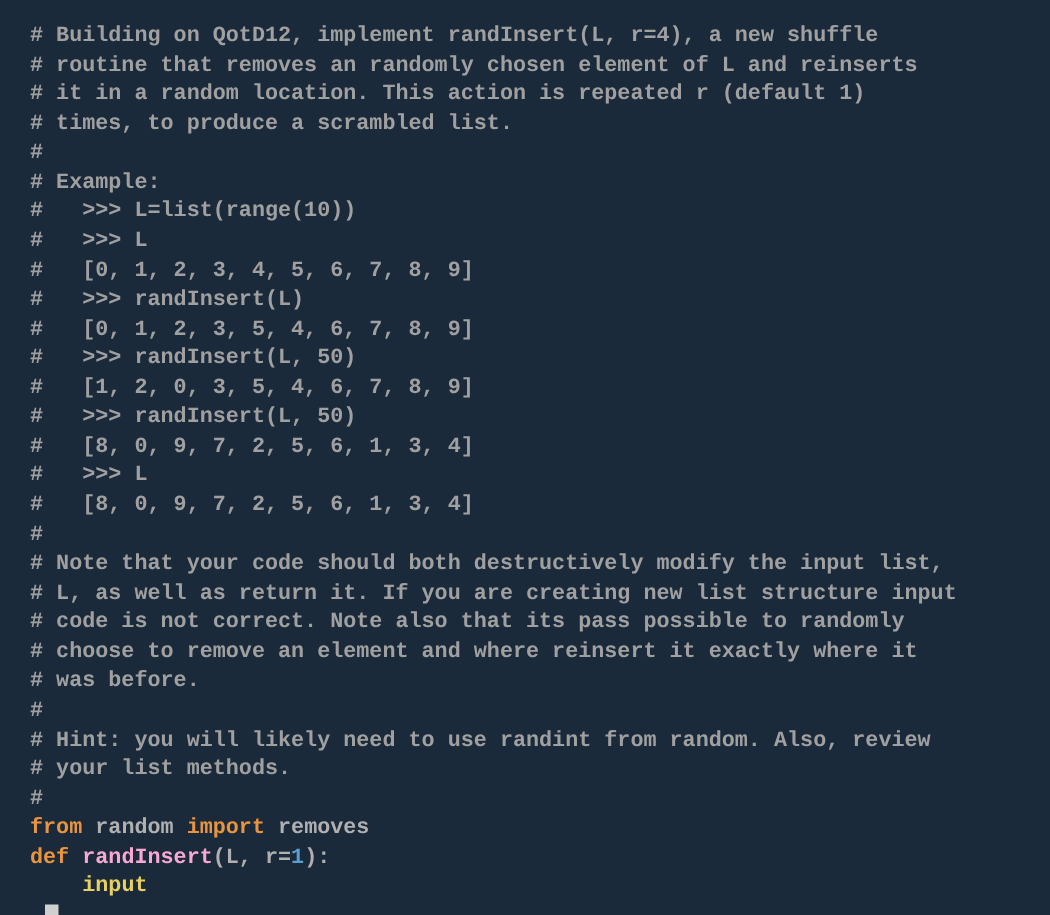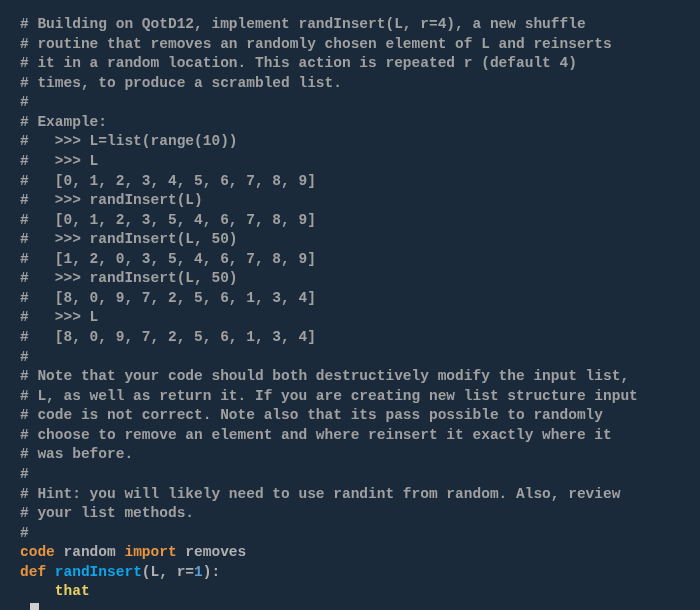--- a/index.html
+++ b/index.html
@@ -17,38 +17,38 @@
       color: #b0b0b0;
       padding: 15px 20px;
       line-height: 1.35;
       overflow: hidden;
     }
     .code-area {
       white-space: pre;
     }
     .comment { color: #a0a0a0; }
     .keyword { color: #e89440; }
-    .funcname { color: #0ea5e9; }
+    .funcname { color: #f9a8d4; }
     .number { color: #5a9fd4; }
     .passkw { color: #e8d060; }
     .cursor {
       display: inline-block;
       width: 9px;
       height: 16px;
       background: #d0d0d0;
       vertical-align: text-bottom;
       margin-left: 10px;
     }
   </style>
 </head>
 <body>
 
 <div class="code-area"><span class="comment"># Building on QotD12, implement randInsert(L, r=4), a new shuffle</span>
 <span class="comment"># routine that removes an randomly chosen element of L and reinserts</span>
-<span class="comment"># it in a random location. This action is repeated r (default 4)</span>
+<span class="comment"># it in a random location. This action is repeated r (default 1)</span>
 <span class="comment"># times, to produce a scrambled list.</span>
 <span class="comment">#</span>
 <span class="comment"># Example:</span>
 <span class="comment">#   &gt;&gt;&gt; L=list(range(10))</span>
 <span class="comment">#   &gt;&gt;&gt; L</span>
 <span class="comment">#   [0, 1, 2, 3, 4, 5, 6, 7, 8, 9]</span>
 <span class="comment">#   &gt;&gt;&gt; randInsert(L)</span>
 <span class="comment">#   [0, 1, 2, 3, 5, 4, 6, 7, 8, 9]</span>
 <span class="comment">#   &gt;&gt;&gt; randInsert(L, 50)</span>
 <span class="comment">#   [1, 2, 0, 3, 5, 4, 6, 7, 8, 9]</span>
@@ -59,16 +59,16 @@
 <span class="comment">#</span>
 <span class="comment"># Note that your code should both destructively modify the input list,</span>
 <span class="comment"># L, as well as return it. If you are creating new list structure input</span>
 <span class="comment"># code is not correct. Note also that its pass possible to randomly</span>
 <span class="comment"># choose to remove an element and where reinsert it exactly where it</span>
 <span class="comment"># was before.</span>
 <span class="comment">#</span>
 <span class="comment"># Hint: you will likely need to use randint from random. Also, review</span>
 <span class="comment"># your list methods.</span>
 <span class="comment">#</span>
-<span class="keyword">code</span><span> random </span><span class="keyword">import</span><span> removes</span>
+<span class="keyword">from</span><span> random </span><span class="keyword">import</span><span> removes</span>
 <span class="keyword">def </span><span class="funcname">randInsert</span><span>(L, r=</span><span class="number">1</span><span>):</span>
-<span>    </span><span class="passkw">that</span>
+<span>    </span><span class="passkw">input</span>
 <span class="cursor"></span></div>
 
 </body></html>

